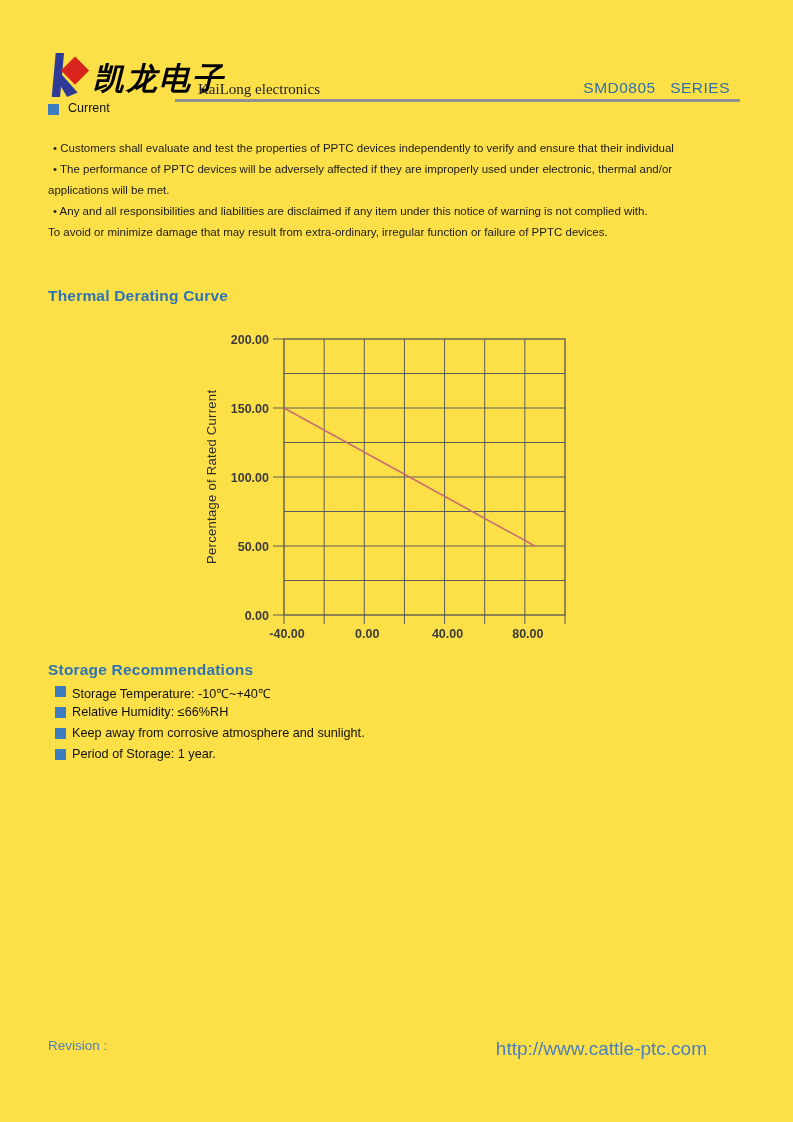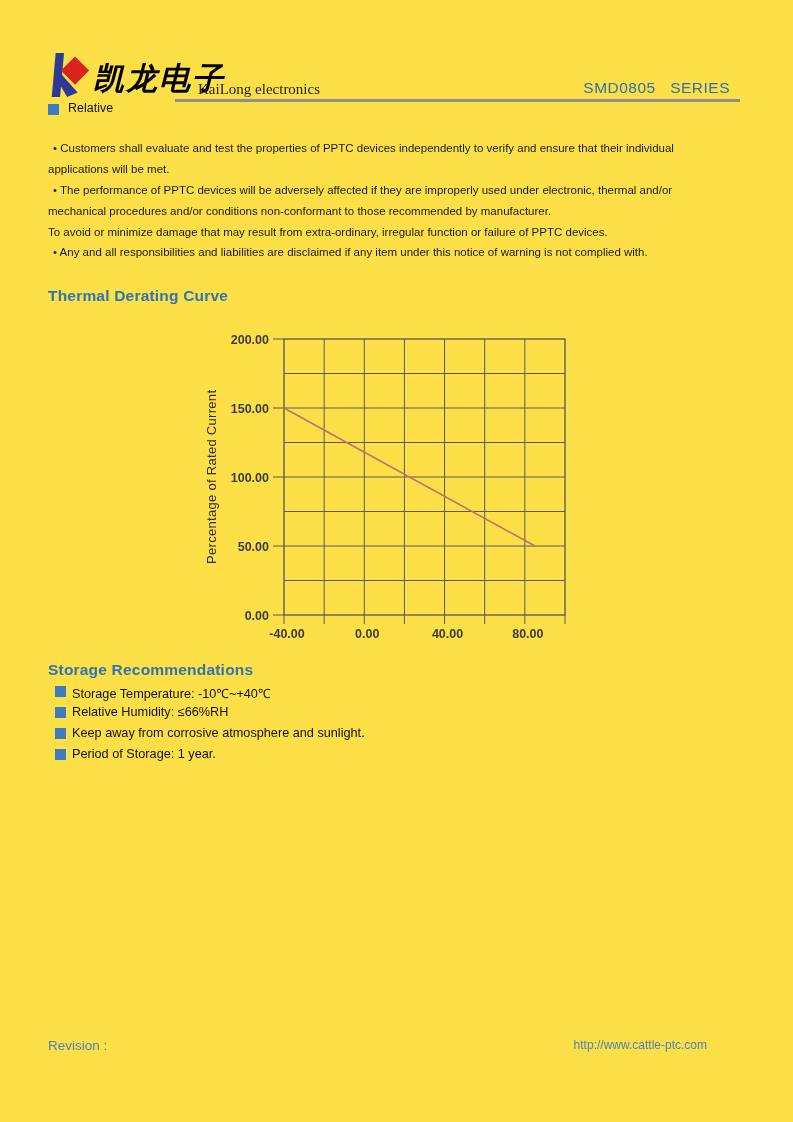--- a/index.html
+++ b/index.html
@@ -42,46 +42,45 @@
     display:flex;align-items:center;justify-content:center;
     writing-mode:vertical-rl;transform:rotate(180deg);
     font-size:13px;color:#2b2b2b;letter-spacing:0.3px;white-space:nowrap;
   }
   
   .storage-item{position:absolute;left:55px;height:16px;}
   .storage-item .sq2{position:absolute;left:0;top:2px;width:11px;height:11px;background:#3d7cc0;}
   .storage-item .lbl{position:absolute;left:17px;top:0;font-size:12.7px;color:#111;white-space:nowrap;}
   
   .footer-revision{position:absolute;left:48px;top:1038px;font-size:13.5px;color:#4e7fba;}
-  .footer-url{position:absolute;right:86px;top:1038px;font-size:12px;color:#4e7fba;text-decoration:none;text-align:center;}
+  .footer-url{position:absolute;right:86px;top:1038px;font-size:19px;color:#4e7fba;text-decoration:none;text-align:center;}
 </style>
 </head>
 <body>
 
 <div class="page">
 
   <svg class="logo" viewBox="0 0 100 100">
     <polygon points="22,0 41,0 32,100 13,100" fill="#2d3b96"></polygon>
     <polygon points="33,46 72,90 48,100 28,66" fill="#2d3b96"></polygon>
     <polygon points="66,8 98,40 66,72 34,40" fill="#d8241c"></polygon>
   </svg>
   <div class="brand-cn">凯龙电子</div>
   <div class="brand-en">KaiLong electronics</div>
   <div class="series-title">SMD0805   SERIES</div>
   <div class="header-rule"></div>
 
   <div class="sq" style="left:48px;top:104px;"></div>
-  <div class="general-title">Relative</div>
+  <div class="general-title">Current</div>
   <div class="general-lines">
     <div class="g-line bullet">• Customers shall evaluate and test the properties of PPTC devices independently to verify and ensure that their individual</div>
+    <div class="g-line bullet">• The performance of PPTC devices will be adversely affected if they are improperly used under electronic, thermal and/or</div>
     <div class="g-line">applications will be met.</div>
-    <div class="g-line bullet">• The performance of PPTC devices will be adversely affected if they are improperly used under electronic, thermal and/or</div>
-    <div class="g-line">mechanical procedures and/or conditions non-conformant to those recommended by manufacturer.</div>
+    <div class="g-line bullet">• Any and all responsibilities and liabilities are disclaimed if any item under this notice of warning is not complied with.</div>
     <div class="g-line">To avoid or minimize damage that may result from extra-ordinary, irregular function or failure of PPTC devices.</div>
-    <div class="g-line bullet">• Any and all responsibilities and liabilities are disclaimed if any item under this notice of warning is not complied with.</div>
   </div>
 
   <div class="sec-heading" style="top:287px;">Thermal Derating Curve</div>
 
   <div class="chart">
     <svg width="385" height="320" id="chart-svg">
         <line class="grid" x1="124.14285714285714" y1="9" x2="124.14285714285714" y2="285"></line>
         <line class="grid" x1="164.28571428571428" y1="9" x2="164.28571428571428" y2="285"></line>
         <line class="grid" x1="204.42857142857144" y1="9" x2="204.42857142857144" y2="285"></line>
         <line class="grid" x1="244.57142857142858" y1="9" x2="244.57142857142858" y2="285"></line>

